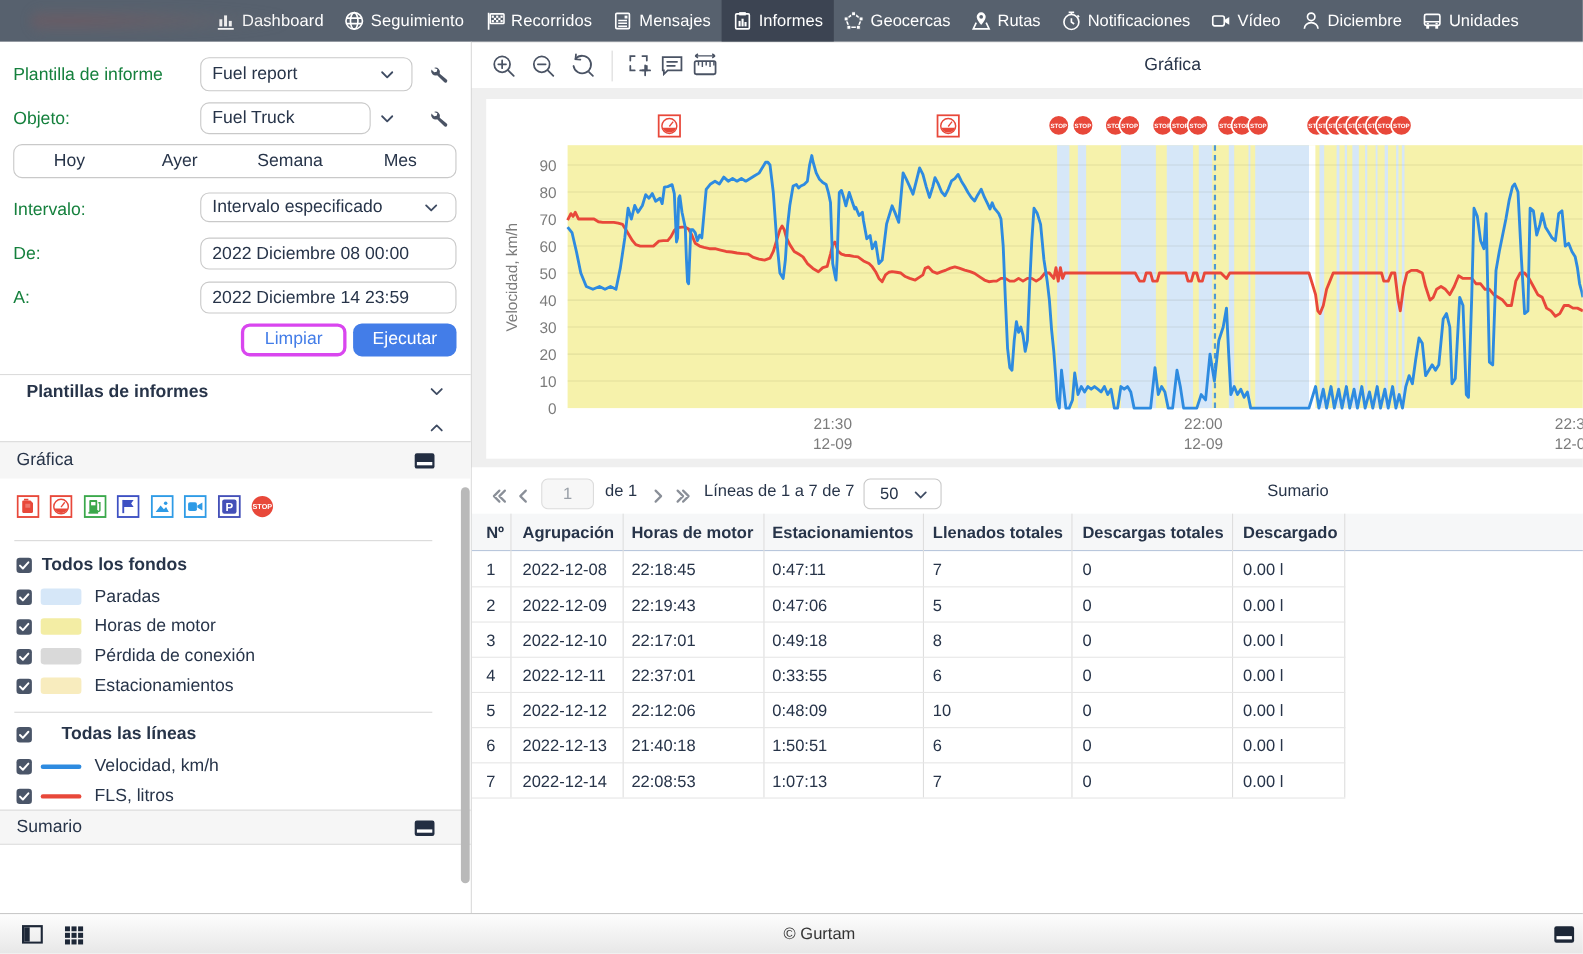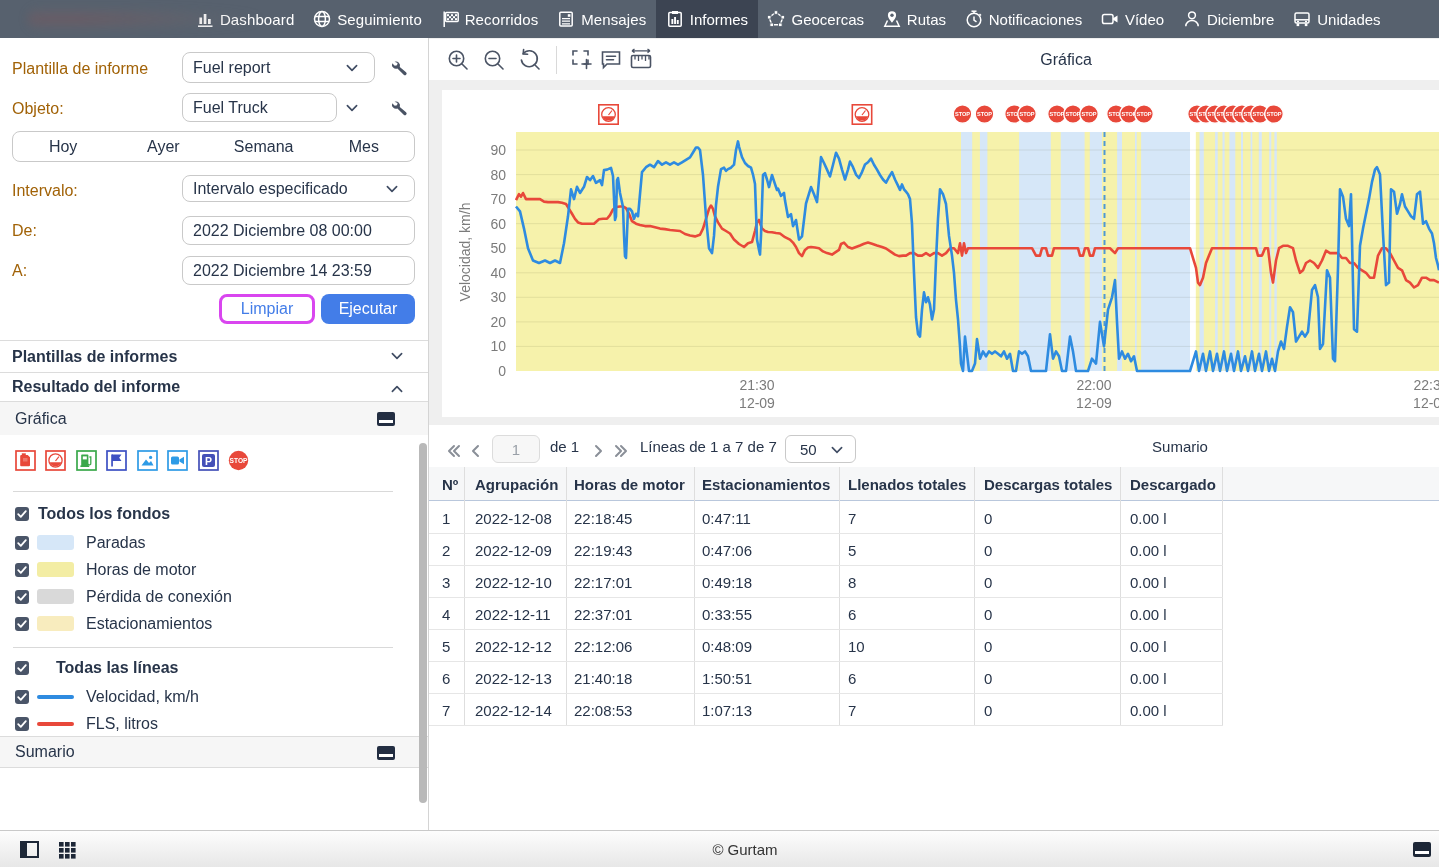--- a/index.html
+++ b/index.html
@@ -8,30 +8,30 @@
 .abs{position:absolute}
 
 #nav{position:absolute;left:0;top:0;width:1439px;height:38px;background:#57616e;display:flex;justify-content:flex-end;align-items:stretch;padding-right:49px}
 #nav .item{display:flex;align-items:center;gap:6px;padding:0 9.4px;color:#fff;font-size:15px;white-space:nowrap}
 #nav .item.active{background:#3c4452;padding:0 10px}
 #nav svg{display:block}
 #nav .item.ls span{letter-spacing:0.12px}
 #logoblur{position:absolute;left:28px;top:7px;width:230px;height:24px;border-radius:12px;background:radial-gradient(ellipse at 15% 50%, rgba(155,75,75,0.30), rgba(115,110,112,0.16) 55%, rgba(87,97,110,0) 75%);filter:blur(5px)}
 
 #side{position:absolute;left:0;top:38px;width:429px;height:792px;background:#fff;border-right:1px solid #d4d4d4}
-.lbl{position:absolute;left:12px;font-size:16px;color:#a16207}
+.lbl{position:absolute;left:12px;font-size:16px;color:#15803d}
 .field{position:absolute;border:1px solid #c9c9c9;border-radius:8px;background:#fff;font-size:16px;color:#273449;display:flex;align-items:center;padding:0 10px}
 .chev{position:absolute;width:12px;height:8px}
 .wrench{position:absolute}
 #segbar{position:absolute;left:12px;top:93px;width:403px;height:31px;border:1px solid #c9c9c9;border-radius:8px;display:flex}
 #segbar div{flex:1;display:flex;align-items:center;justify-content:center;font-size:16px;color:#273449}
 .btn{position:absolute;top:256px;height:30px;border-radius:8px;font-size:16px;display:flex;align-items:center;justify-content:center}
 #btnclear{left:219px;width:96px;border:3px solid #d946ef;color:#437de8}
 #btnexec{left:321px;width:94px;background:#437de8;color:#fff}
-.secrow{position:absolute;left:0;width:428px;height:32px;border-top:1px solid #dcdcdc;display:flex;align-items:center;padding:0 12px;font-size:16px;font-weight:bold;color:#273449}
+.secrow{position:absolute;left:0;width:428px;height:32px;border-top:1px solid #dcdcdc;display:flex;align-items:center;padding:0 24px;font-size:16px;font-weight:bold;color:#273449}
 .panelhead{position:absolute;left:0;width:428px;background:#f6f6f6;display:flex;align-items:center;padding:0 15px;font-size:16px;color:#273449}
 .phicon{position:absolute;right:33px;width:18px;height:14px;border-radius:2px;background:#232e42}
 .phicon:after{content:"";position:absolute;left:2px;right:2px;height:2.5px;background:#fff;top:8px}
 .cb{position:absolute;left:15px;width:14px;height:14px;border-radius:3px;background:#4a5568}
 .cb svg{position:absolute;left:1px;top:1px}
 .sw{position:absolute;left:37px;width:37px;height:15px;border-radius:3px}
 .cbl{position:absolute;left:86px;font-size:16px;color:#273449;white-space:nowrap}
 .lsw{position:absolute;left:37px;width:37px;height:4px;border-radius:2px}
 .divider{position:absolute;left:13px;width:380px;height:1px;background:#d9d9d9}
 #sidescroll{position:absolute;left:419px;top:405px;width:8px;height:360px;border-radius:4px;background:#b9b9b9}
@@ -207,21 +207,20 @@
   <div class="lbl" style="top:184px">De:</div>
   <div class="field" style="left:182px;top:178px;width:233px;height:29px">2022 Diciembre 08 00:00</div>
   <div class="lbl" style="top:224px">A:</div>
   <div class="field" style="left:182px;top:218px;width:233px;height:29px">2022 Diciembre 14 23:59</div>
   <div class="btn" id="btnclear">Limpiar</div>
   <div class="btn" id="btnexec">Ejecutar</div>
   <div class="secrow" style="top:302px">Plantillas de informes</div>
   <svg class="chev" style="left:391px;top:314px" width="13" height="8" viewBox="0 0 13 8">
       <path d="M1.5 1.5 L6.5 6.5 L11.5 1.5" stroke="#3f4c63" stroke-width="1.8" fill="none" stroke-linecap="round" stroke-linejoin="round"></path>
     </svg>
-  <div class="secrow" style="top:334px;height:29px">Resultado del informe</div>
   <svg class="chev" style="left:391px;top:347px" width="13" height="8" viewBox="0 0 13 8">
       <path d="M1.5 6.5 L6.5 1.5 L11.5 6.5" stroke="#3f4c63" stroke-width="1.8" fill="none" stroke-linecap="round" stroke-linejoin="round"></path>
     </svg>
   <div class="panelhead" style="top:363px;height:34px;border-top:1px solid #dcdcdc">Gráfica<span class="phicon" style="top:10px"></span></div>
   <svg class="abs" style="left:14.5px;top:412px" width="21" height="21" viewBox="0 0 21 21">
       <rect x="1" y="1" width="19" height="19" fill="#fff" stroke="#e8483a" stroke-width="1.7"></rect>
       <path d="M6.2 5 h6.5 l2.3 2.3 v8 a1 1 0 0 1 -1 1 h-7.8 a1 1 0 0 1 -1-1 v-9.3 a1 1 0 0 1 1-1 Z" fill="#e8483a"></path>
       <path d="M6.8 4.2 L10.8 4.2" stroke="#e8483a" stroke-width="1.8"></path>
       <path d="M8 8 h4.5 v3.5 h-4.5 Z" fill="#fff" opacity="0.25"></path>
     </svg>

